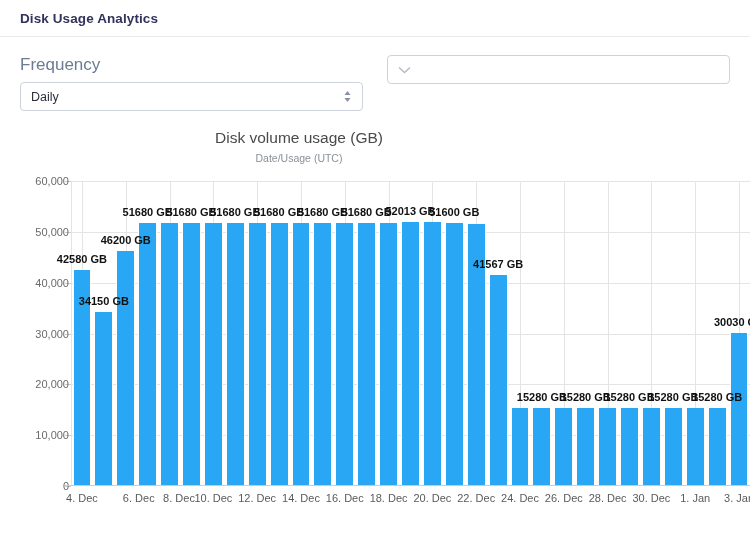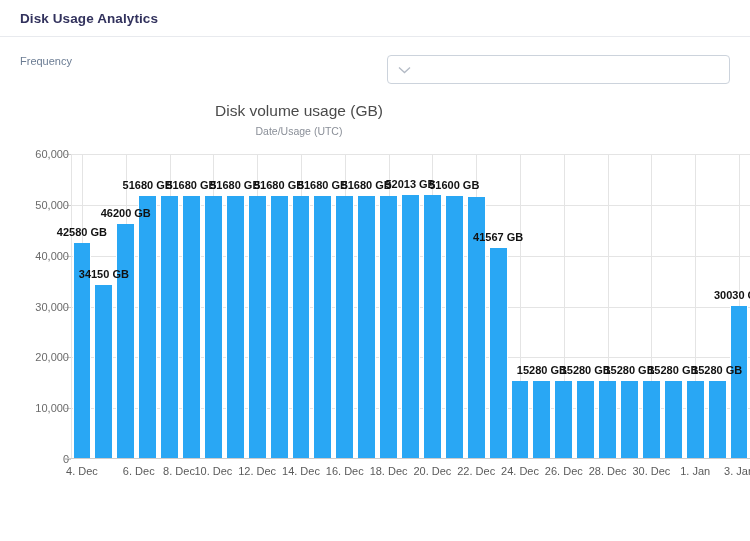--- a/index.html
+++ b/index.html
@@ -20,21 +20,21 @@
     display:flex; align-items:center;
     padding:0 20px;
   }
   .panel-title { font-size:13.5px; font-weight:bold; color:#32325d; letter-spacing:.1px; }
 
   
   .controls { display:flex; padding:18px 20px 0 20px; }
   .field { display:flex; flex-direction:column; }
   .field.freq { width:343px; margin-right:24px; }
   .field.period { width:343px; }
-  .field-label { font-size:11px; color:#6b7c93; margin-bottom:7px; }
+  .field-label { font-size:17px; color:#6b7c93; margin-bottom:7px; }
   .control-box {
     height:29px; border:1px solid #ccd3dc; border-radius:4px;
     background:#fff; display:flex; align-items:center;
     padding:0 10px; font-size:12.5px; color:#2b2f3a;
     position:relative; cursor:pointer;
   }
   .control-value { flex:1; white-space:nowrap; overflow:hidden; }
   .spinner-icon { display:flex; flex-direction:column; align-items:center; color:#8792a2; line-height:5px; font-size:8px; }
   .chev { color:#b3bac5; }
 
@@ -76,20 +76,29 @@
 
 <div class="panel">
 
   <div class="panel-header">
     <div class="panel-title">Disk Usage Analytics</div>
   </div>
 
   <div class="controls">
     <div class="field freq">
       <div class="field-label">Frequency</div>
+      <div class="control-box">
+        <span class="control-value">Daily</span>
+        <span class="spinner-icon">
+          <svg width="9" height="15" viewBox="0 0 9 15" aria-hidden="true">
+            <path d="M4.5 2 L7.5 6 L1.5 6 Z" fill="#8792a2"></path>
+            <path d="M4.5 13 L1.5 9 L7.5 9 Z" fill="#8792a2"></path>
+          </svg>
+        </span>
+      </div>
     </div>
 
     <div class="field period">
       <div class="control-box">
         <span class="chev">
           <svg width="13" height="8" viewBox="0 0 13 8" aria-hidden="true">
             <path d="M1 1.5 L6.5 6.5 L12 1.5" fill="none" stroke="#b3bac5" stroke-width="1.3"></path>
           </svg>
         </span>
       </div>

